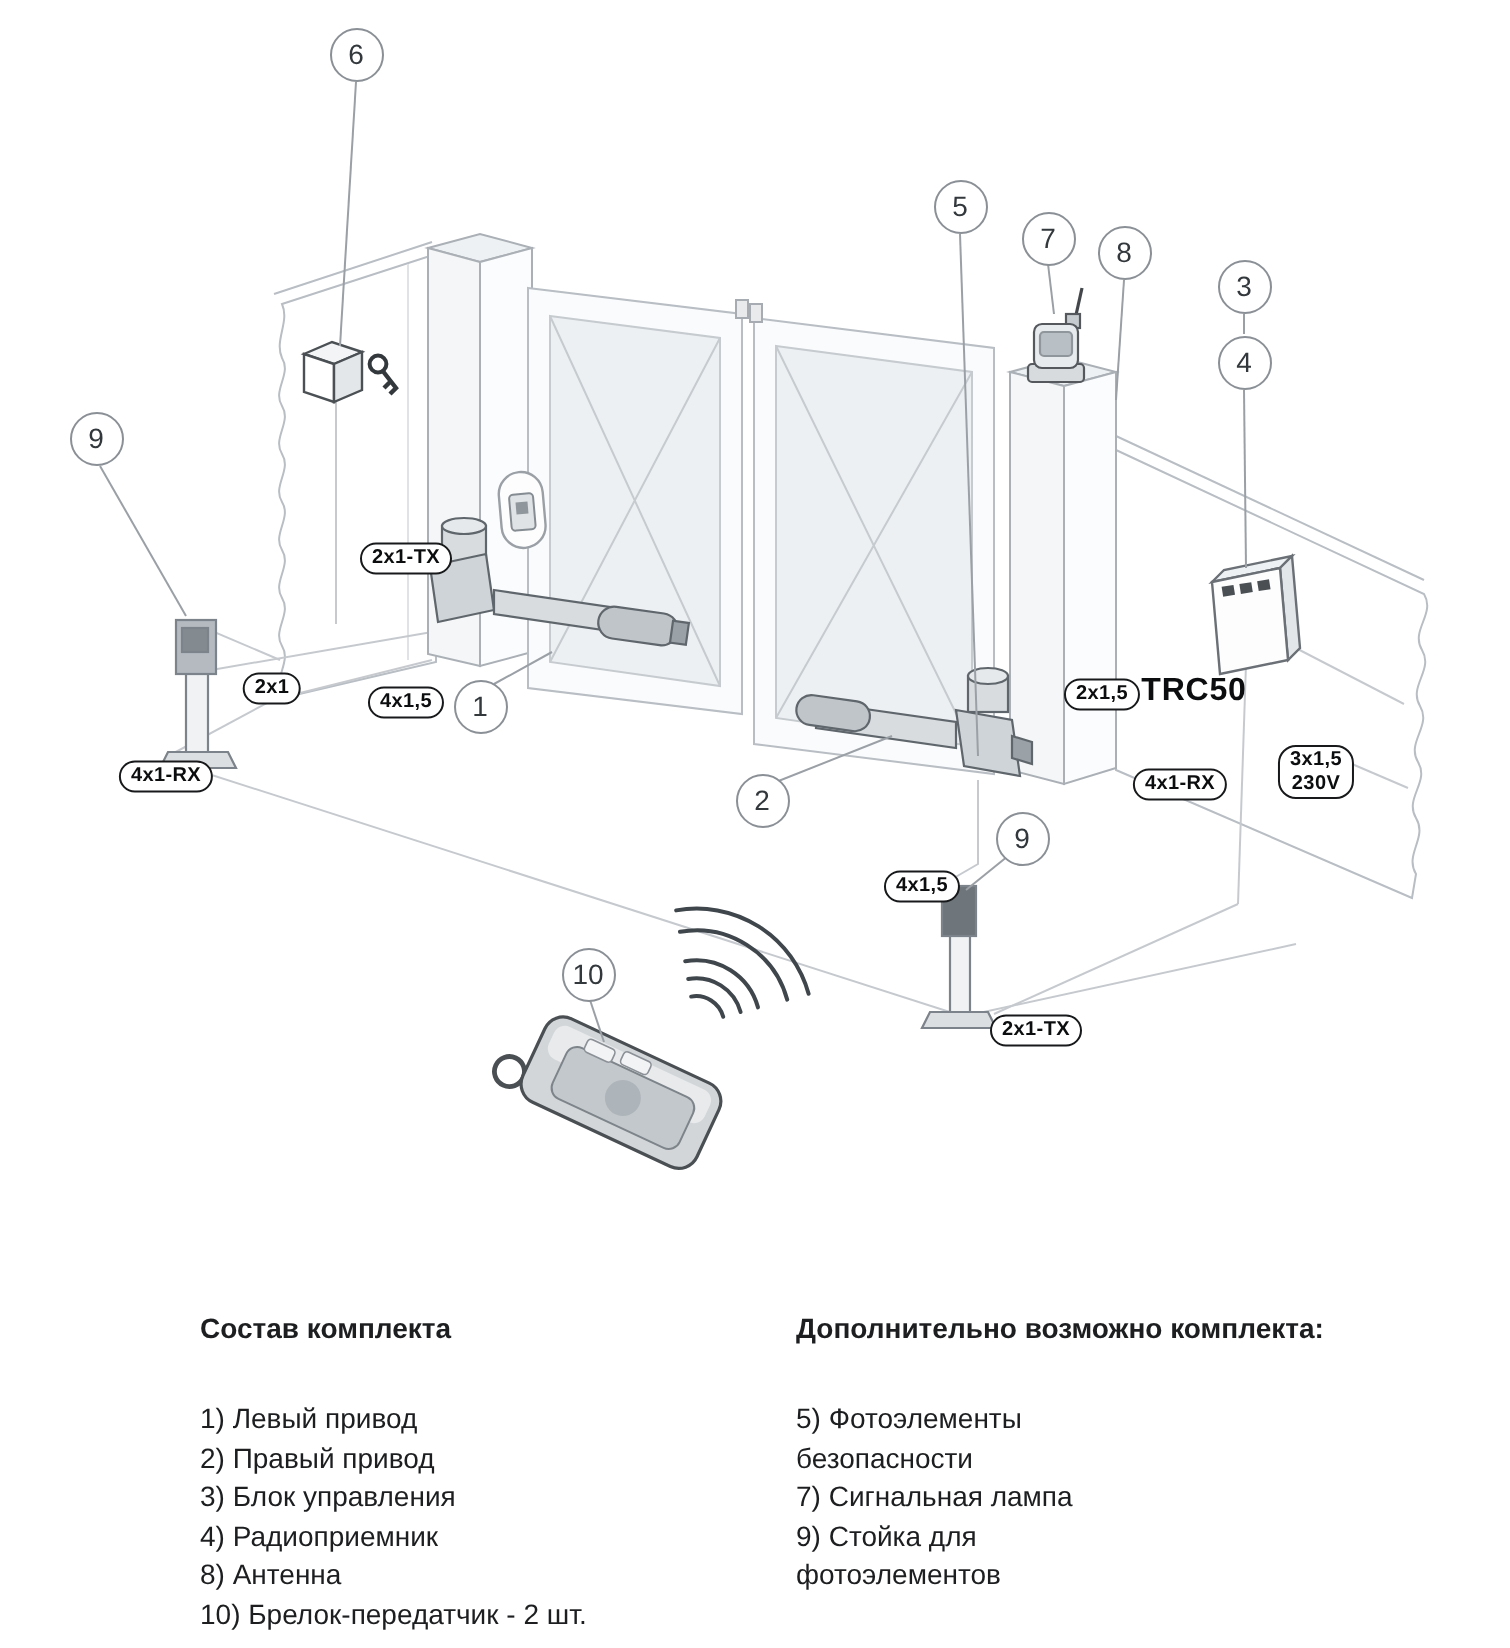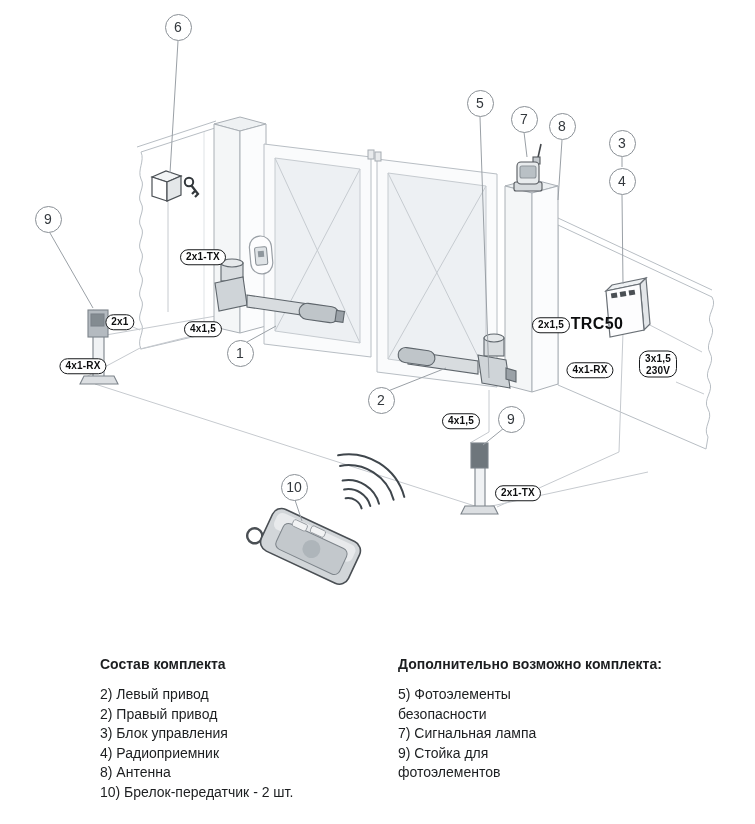--- a/index.html
+++ b/index.html
@@ -10,28 +10,28 @@
   .callout{
     position:absolute;width:27px;height:27px;margin-left:-13.5px;margin-top:-13.5px;
     border:1.4px solid #8a9096;border-radius:50%;background:#fff;box-sizing:border-box;
     display:flex;align-items:center;justify-content:center;
     font-size:14px;color:#33383d;font-weight:400;
   }
   .cable{
     position:absolute;transform:translate(-50%,-50%);
     background:#fff;border:1.6px solid #17191b;border-radius:9px;
     padding:1px 5px;font-size:10px;font-weight:700;color:#0c0d0e;
-    white-space:pre-line;text-align:center;line-height:1.15;letter-spacing:.2px;
+    white-space:pre-line;text-align:center;line-height:1.15;letter-spacing:.2px;margin-top:22px;
   }
   .cable.plain{border:none;background:transparent;padding:0;font-size:16px;letter-spacing:.4px;}
   .legend{position:absolute;top:648px;left:0;width:755px;color:#1c1e20;}
   .legend-col{position:absolute;top:0;}
   .legend-col.kit{left:100px;width:270px;}
   .legend-col.optional{left:398px;width:320px;}
-  .legend h3{font-size:14px;font-weight:700;margin:8px 0 13px 0;}
+  .legend h3{font-size:14px;font-weight:700;margin:8px 0 28px 0;}
   .legend ul{list-style:none;margin:0;padding:0;}
   .legend li{font-size:14px;line-height:19.5px;white-space:pre-line;}
 </style>
 </head>
 <body>
 
 <div class="stage">
   <svg width="755" height="640" viewBox="0 0 755 640">
 
     <g>
@@ -200,38 +200,38 @@
       <div class="callout" style="left: 480px; top: 103px;">5</div>
       <div class="callout" style="left: 524px; top: 119px;">7</div>
       <div class="callout" style="left: 562px; top: 126px;">8</div>
       <div class="callout" style="left: 622px; top: 143px;">3</div>
       <div class="callout" style="left: 622px; top: 181px;">4</div>
       <div class="callout" style="left: 240px; top: 353px;">1</div>
       <div class="callout" style="left: 381px; top: 400px;">2</div>
       <div class="callout" style="left: 511px; top: 419px;">9</div>
       <div class="callout" style="left: 294px; top: 487px;">10</div>
       <div class="cable" style="left: 203px; top: 257px;">2x1-TX</div>
-      <div class="cable" style="left: 120px; top: 322px;">2x1</div>
+      <div class="cable" style="left: 136px; top: 322px;">2x1</div>
       <div class="cable" style="left: 203px; top: 329px;">4x1,5</div>
       <div class="cable" style="left: 83px; top: 366px;">4x1-RX</div>
       <div class="cable" style="left: 551px; top: 325px;">2x1,5</div>
       <div class="cable plain" style="left: 597px; top: 324px;">TRC50</div>
       <div class="cable" style="left: 590px; top: 370px;">4x1-RX</div>
       <div class="cable" style="left: 658px; top: 364px;">3x1,5
 230V</div>
       <div class="cable" style="left: 461px; top: 421px;">4x1,5</div>
       <div class="cable" style="left: 518px; top: 493px;">2x1-TX</div>
     </div>
 </div>
 
 <div class="legend">
   <div class="legend-col kit">
     <h3>Состав комплекта</h3>
     <ul>
-        <li>2) Левый привод</li>
+        <li>1) Левый привод</li>
         <li>2) Правый привод</li>
         <li>3) Блок управления</li>
         <li>4) Радиоприемник</li>
         <li>8) Антенна</li>
         <li>10) Брелок-передатчик - 2 шт.</li>
       </ul>
   </div>
   <div class="legend-col optional">
     <h3>Дополнительно возможно комплекта:</h3>
     <ul>

